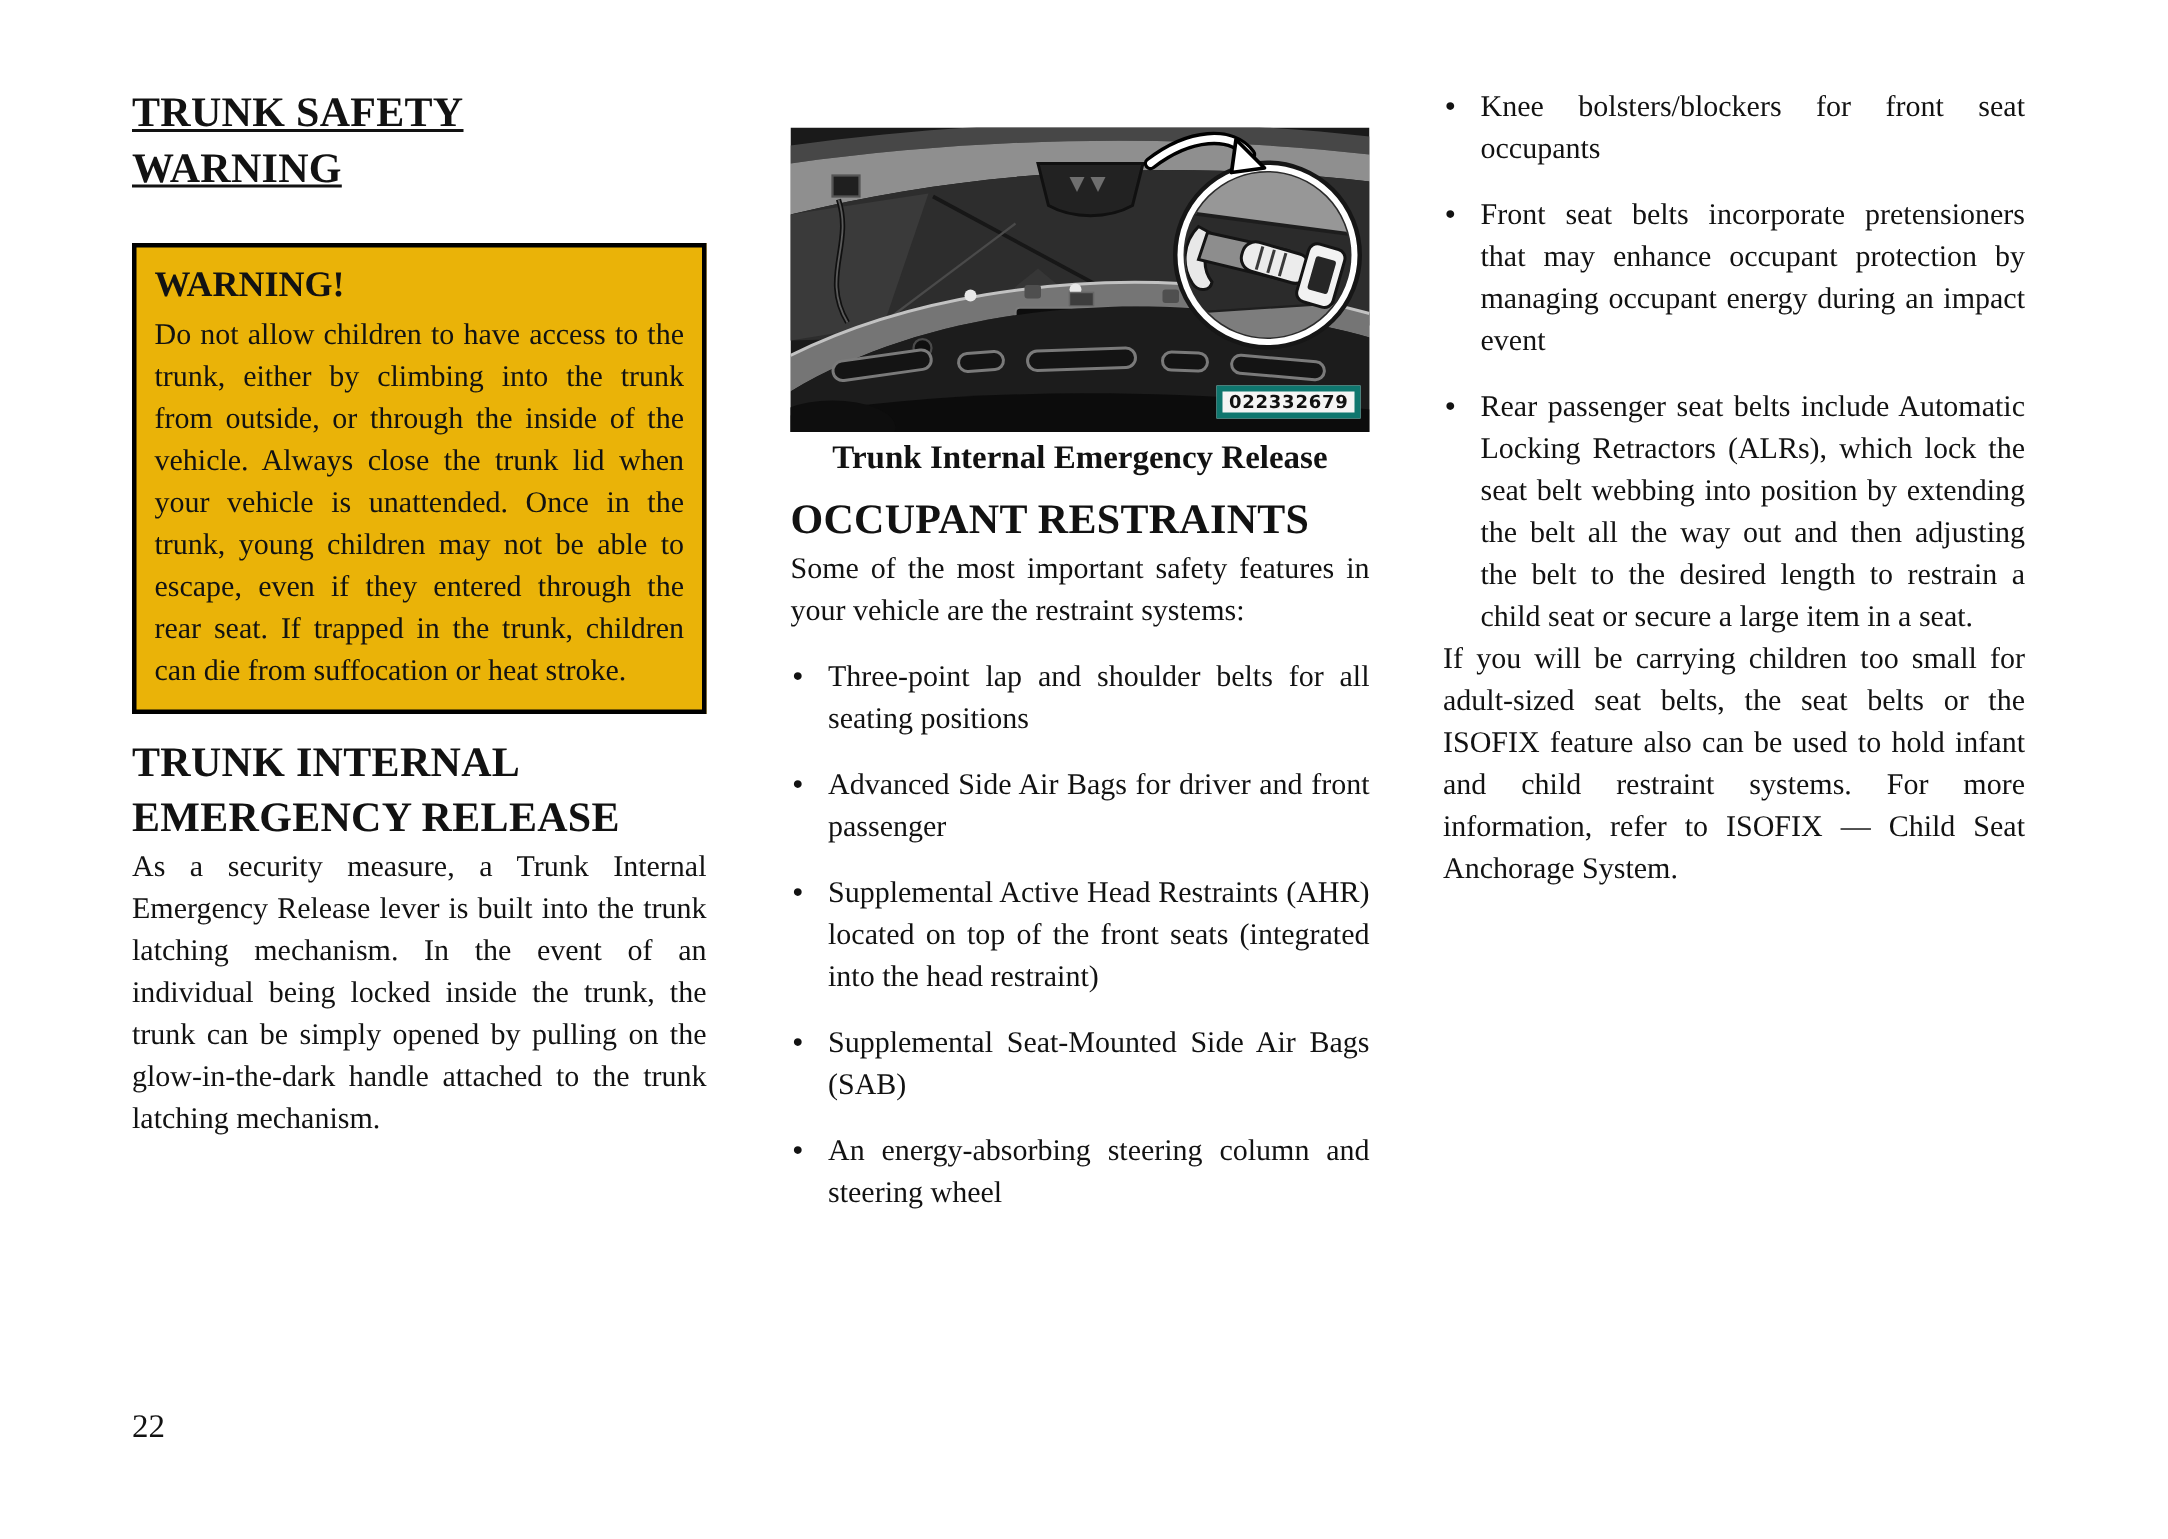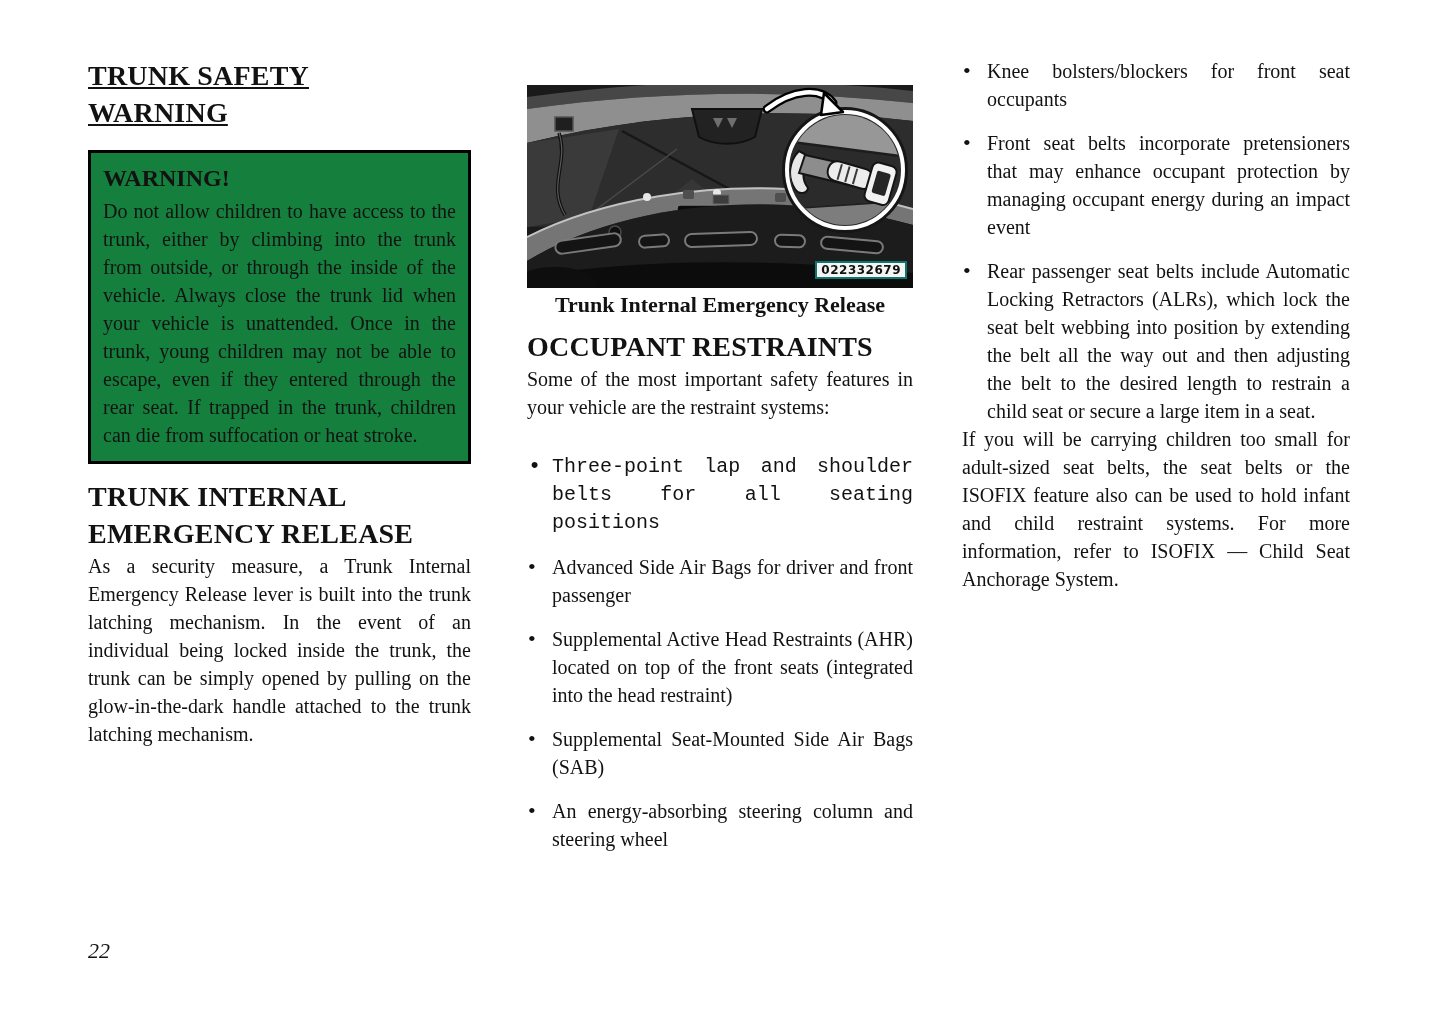--- a/index.html
+++ b/index.html
@@ -15,58 +15,58 @@
 
   h1{
     font-size:28px;line-height:37px;font-weight:700;margin:0;
     letter-spacing:.2px;
   }
   .h-narrow{max-width:300px;text-decoration:underline;}
   p.body{
     font-size:20px;line-height:28px;margin:0;text-align:justify;
   }
   .warning-box{
-    border:3px solid #000;margin-top:19px;padding:9px 12px 12px 12px;
-    background:#15803d;
+    border:3px solid #000;margin-top:31px;padding:9px 12px 12px 12px;
+    background:#eab308;
   }
   .warning-title{font-size:24px;line-height:32px;font-weight:700;margin:0 0 3px 0;}
   .mt14{margin-top:14px;}
   .mt10{margin-top:10px;}
   .mt20{margin-top:20px;}
 
   ul.bullets{list-style:none;margin:0;padding:0;}
   ul.bullets li{
     position:relative;padding-left:25px;margin-top:16px;
     font-size:20px;line-height:28px;text-align:justify;
   }
   ul.bullets li:first-child{margin-top:0;}
   ul.bullets li::before{
     content:"\2022";position:absolute;left:1px;top:0;
     font-size:22px;line-height:28px;
   }
-  .col-mid ul.bullets li:first-child{margin-top:32px;font-family:Liberation Mono, monospace;}
+  .col-mid ul.bullets li:first-child{margin-top:16px;}
 
   figure{margin:0;position:relative;width:386px;}
   figure svg{display:block;}
   .img-code{
     position:absolute;right:6px;bottom:9px;
-    background:#f4f4f4;color:#111;border:2px solid #0f766e;
+    background:#f4f4f4;color:#111;border:4px solid #0f766e;
     font-family:"DejaVu Sans","Liberation Sans",sans-serif;
     font-weight:700;font-size:12px;line-height:14px;
     padding:0 4px;letter-spacing:.5px;
   }
   figcaption{
     text-align:center;font-weight:700;font-size:22px;line-height:26px;
     margin-top:4px;
   }
   .fig-heading{margin-top:10px;font-family:Liberation Serif, serif;}
 
   .page-number{
     position:absolute;left:88px;top:938px;
-    font-size:22px;line-height:26px;font-style:italic;
+    font-size:22px;line-height:26px;
   }
 </style>
 </head>
 <body>
 
 <div class="col col-left">
   <h1 class="h-narrow">TRUNK SAFETY WARNING</h1>
 
   <div class="warning-box">
     <div class="warning-title">WARNING!</div>

